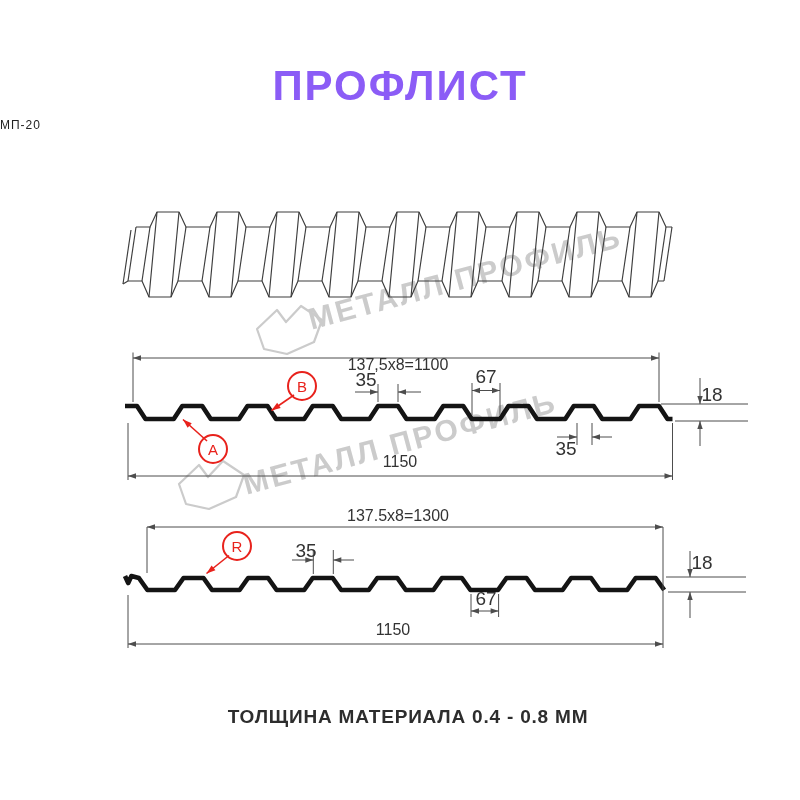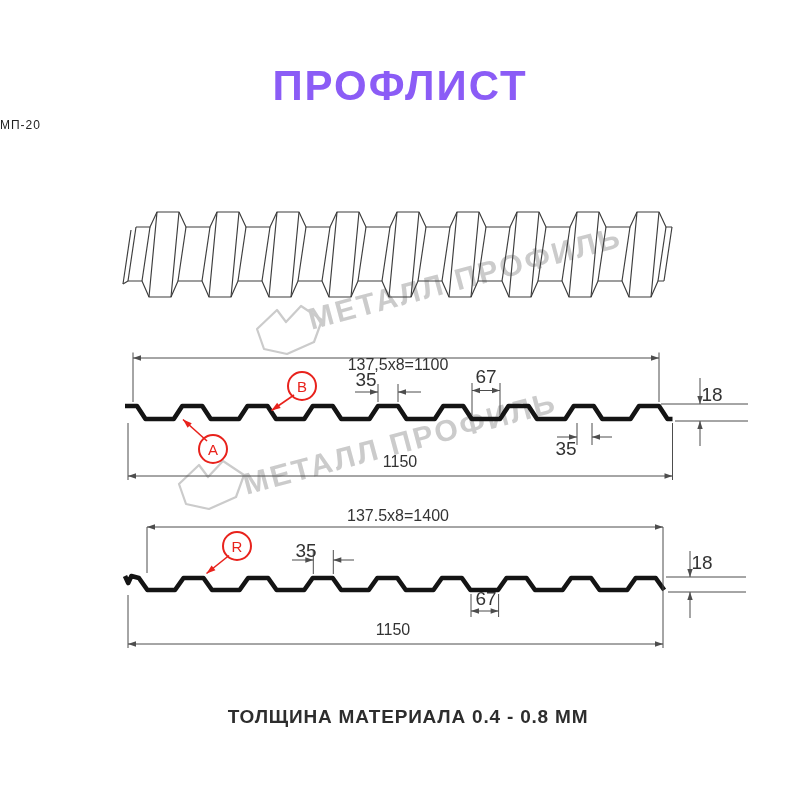--- a/index.html
+++ b/index.html
@@ -167,21 +167,21 @@
   <div class="dim-label" style="left:712px;top:395px">18</div>
   <div class="dim-label" style="left:566px;top:449px">35</div>
   <div class="dim-label big" style="left:400px;top:462px">1150</div>
   <div class="marker" style="left: 213px; top: 449px; border-color: rgb(232, 34, 28); color: rgb(232, 34, 28);">
     <span>A</span>
   </div>
   <div class="marker" style="left: 302px; top: 386px; border-color: rgb(232, 34, 28); color: rgb(232, 34, 28);">
     <span>B</span>
   </div>
 
-  <div class="dim-label big" style="left:398px;top:516px">137.5x8=1400</div>
+  <div class="dim-label big" style="left:398px;top:516px">137.5x8=1300</div>
   <div class="dim-label" style="left:306px;top:551px">35</div>
   <div class="dim-label" style="left:486px;top:599px">67</div>
   <div class="dim-label" style="left:702px;top:563px">18</div>
   <div class="dim-label big" style="left:393px;top:630px">1150</div>
   <div class="marker" style="left: 237px; top: 546px; border-color: rgb(232, 34, 28); color: rgb(232, 34, 28);">
     <span>R</span>
   </div>
 
   <div class="footer">ТОЛЩИНА МАТЕРИАЛА 0.4 - 0.8 ММ</div>
 </div>

